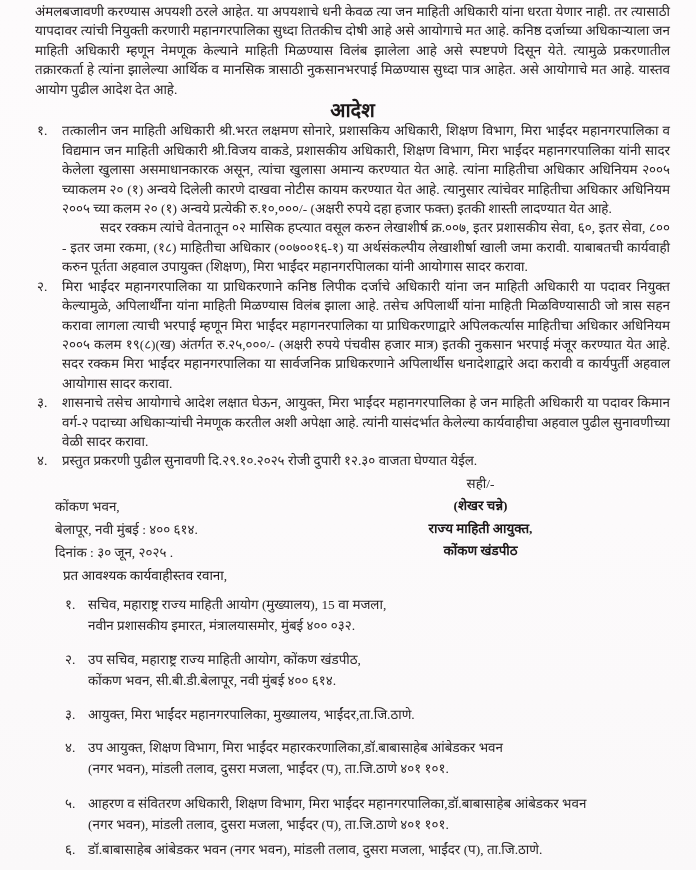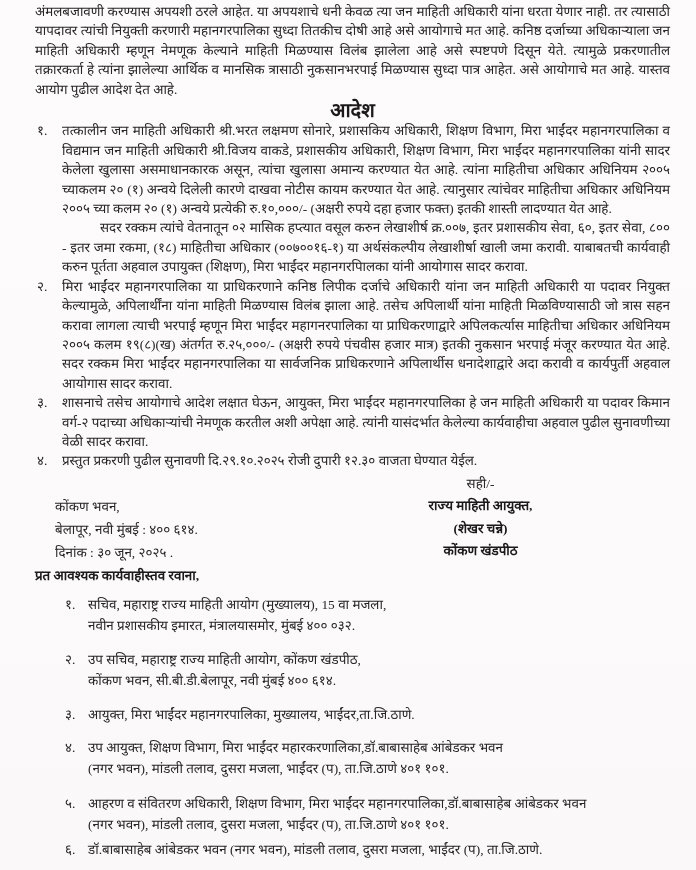--- a/index.html
+++ b/index.html
@@ -29,21 +29,21 @@
   .sig-area { position: relative; height: 92px; margin-top: 2px; }
   .sig-right {
     position: absolute; right: 62px; top: 0; width: 255px;
     text-align: center; line-height: 22.5px;
   }
   .sig-right .signed { font-weight: normal; }
   .sig-right .b { font-weight: bold; color: #1d191a; }
   .sig-left {
     position: absolute; left: 12px; top: 22px; line-height: 23px; margin-left: 8px;
   }
-  .copy-heading { font-weight: bold; color: #1d191a; margin-top: 1px; }
+  .copy-heading { font-weight: normal; color: #1d191a; margin-top: 1px; margin-left: 28px; }
   .rlist { margin-top: 9px; }
   .ritem { display: flex; align-items: flex-start; margin-left: 30px; line-height: 21px; }
   .ritem .num { flex: 0 0 23px; }
   .ritem .body { flex: 1; text-align: justify; }
   .gap13 { margin-bottom: 13px; }
   .gap12 { margin-bottom: 12px; }
   .gap14 { margin-bottom: 14px; }
   .gap4  { margin-bottom: 4px; }
 </style>
 </head>
@@ -84,22 +84,22 @@
       <div class="body">
         <div>प्रस्तुत प्रकरणी पुढील सुनावणी दि.२९.१०.२०२५ रोजी दुपारी १२.३० वाजता घेण्यात येईल.</div>
       </div>
     </div>
 
   </div>
 
   <div class="sig-area">
     <div class="sig-right">
       <div class="signed">सही/-</div>
+      <div class="b">(शेखर चन्ने)</div>
       <div class="b">राज्य माहिती आयुक्त,</div>
-      <div class="b">(शेखर चन्ने)</div>
       <div class="b">कोंकण खंडपीठ</div>
     </div>
     <div class="sig-left">
       <div>कोंकण भवन,</div>
       <div>बेलापूर, नवी मुंबई : ४०० ६१४.</div>
       <div>दिनांक : ३० जून, २०२५ .</div>
     </div>
   </div>
 
   <div class="copy-heading">प्रत आवश्यक कार्यवाहीस्तव रवाना,</div>

